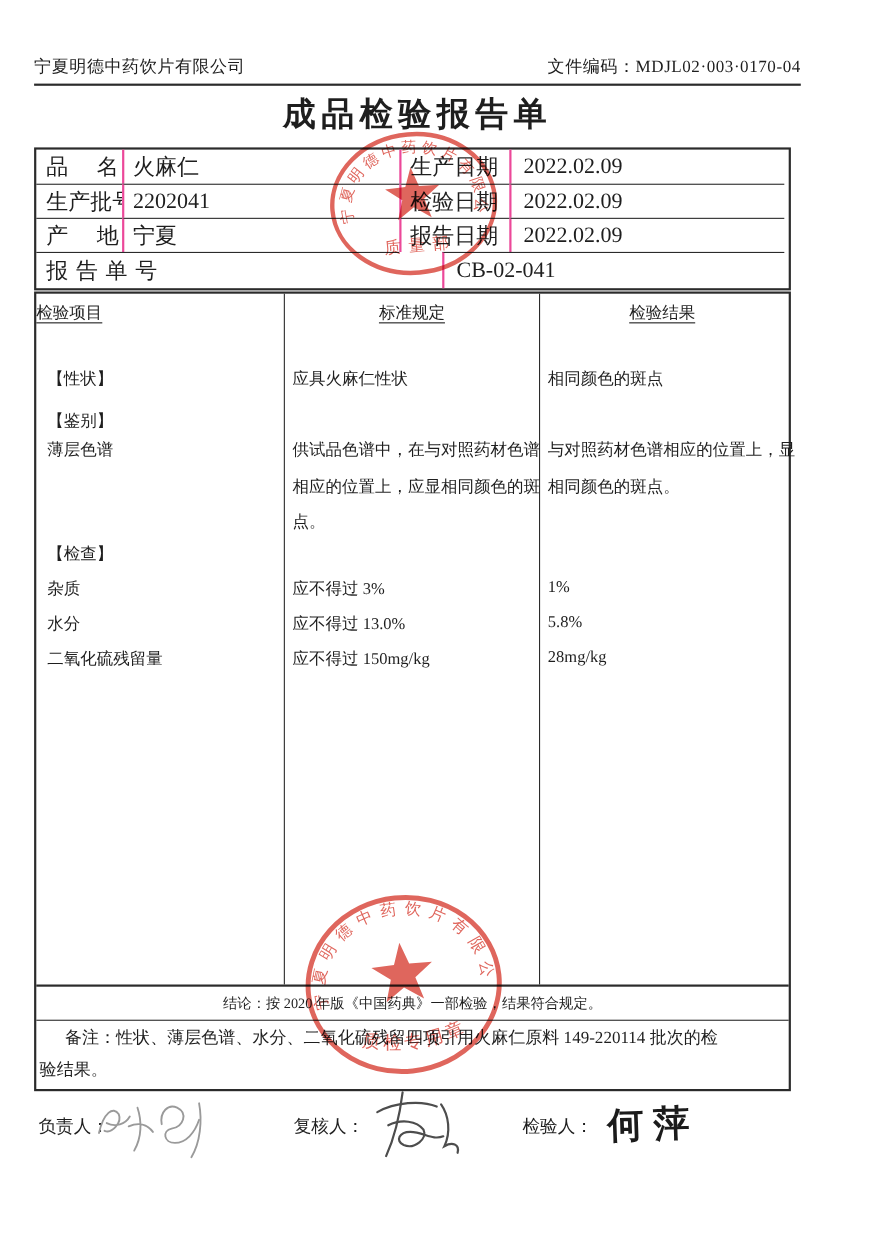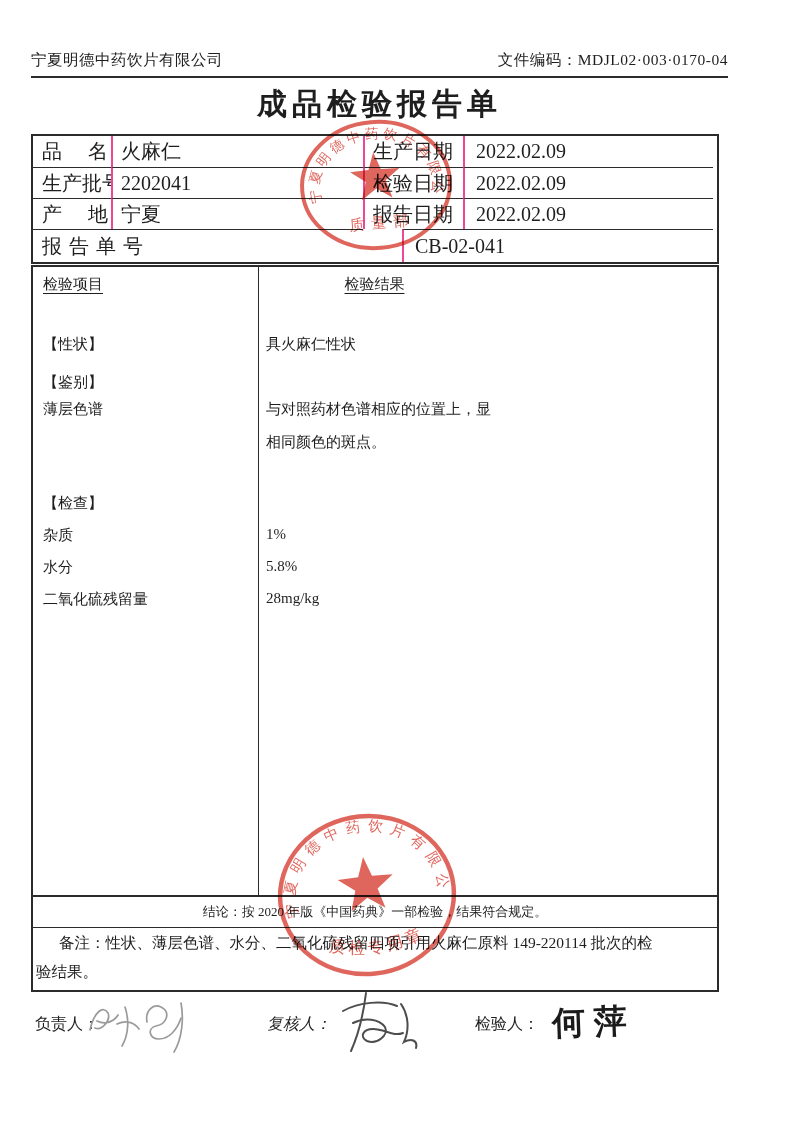--- a/index.html
+++ b/index.html
@@ -39,21 +39,21 @@
   .main-table{
     position:absolute;left:31px;top:265px;width:684px;border:2px solid #2b2b2b;
     font-size:15px;
   }
   .tall-row{display:grid;grid-template-columns:225px 232px 223px;height:628px;}
   .tall-cell{position:relative;border-left:1px solid #2b2b2b;}
   .tall-cell.first{border-left:none;}
   .tl{position:absolute;left:7px;white-space:nowrap;}
   .tl.ind{left:10px;}
   .tl-head{left:0;width:100%;text-align:center;}
-  .tl-head.left{text-align:left;padding-left:10px;box-sizing:border-box;}
+  .tl-head.left{text-align:left;box-sizing:border-box;}
   .uline{text-decoration:underline;text-underline-offset:4px;}
   .y-head{top:8px;}  .y-xz{top:68px;}  .y-jb{top:106px;}
   .y-t1{top:133px;}  .y-t2{top:166px;} .y-t3{top:198px;}
   .y-jc{top:227px;}  .y-zz{top:259px;} .y-sf{top:291px;} .y-so2{top:323px;}
   .row-conclusion{
     height:30px;border-top:2px solid #2b2b2b;text-align:center;
     line-height:30px;font-size:13px;white-space:nowrap;
   }
   .row-remark{height:62px;border-top:1px solid #2b2b2b;font-size:15.5px;}
   .remark-l1{padding:5px 0 0 26px;white-space:nowrap;}
@@ -136,42 +136,52 @@
         <div class="tl tl-head left y-head"><span class="uline">检验项目</span></div>
         <div class="tl ind y-xz">【性状】</div>
         <div class="tl ind y-jb">【鉴别】</div>
         <div class="tl ind y-t1">薄层色谱</div>
         <div class="tl ind y-jc">【检查】</div>
         <div class="tl ind y-zz">杂质</div>
         <div class="tl ind y-sf">水分</div>
         <div class="tl ind y-so2">二氧化硫残留量</div>
       </div>
 
+      <div class="tall-cell">
+        <div class="tl tl-head y-head"><span class="uline">标准规定</span></div>
+        <div class="tl y-xz">应具火麻仁性状</div>
+        <div class="tl y-t1">供试品色谱中，在与对照药材色谱</div>
+        <div class="tl y-t2">相应的位置上，应显相同颜色的斑</div>
+        <div class="tl y-t3">点。</div>
+        <div class="tl y-zz">应不得过 3%</div>
+        <div class="tl y-sf">应不得过 13.0%</div>
+        <div class="tl y-so2">应不得过 150mg/kg</div>
+      </div>
 
       <div class="tall-cell">
         <div class="tl tl-head y-head"><span class="uline">检验结果</span></div>
-        <div class="tl y-xz">具火麻仁性状</div>
+        <div class="tl y-xz">相同颜色的斑点</div>
         <div class="tl y-t1">与对照药材色谱相应的位置上，显</div>
         <div class="tl y-t2">相同颜色的斑点。</div>
         <div class="tl y-zz">1%</div>
         <div class="tl y-sf">5.8%</div>
         <div class="tl y-so2">28mg/kg</div>
       </div>
     </div>
 
     <div class="row-conclusion">结论：按 2020 年版《中国药典》一部检验，结果符合规定。</div>
 
     <div class="row-remark">
       <div class="remark-l1">备注：性状、薄层色谱、水分、二氧化硫残留四项引用火麻仁原料 149-220114 批次的检</div>
       <div class="remark-l2">验结果。</div>
     </div>
   </div>
 
   <span class="sig-label" style="left:35px;top:1014px;">负责人：</span>
-  <span class="sig-label" style="left:267px;top:1014px;font-style:italic;">复核人：</span>
+  <span class="sig-label" style="left:267px;top:1014px;">复核人：</span>
   <span class="sig-label" style="left:475px;top:1014px;">检验人：</span>
 
   <svg class="sig-svg" style="left:84px;top:994px;" width="112" height="62" viewBox="0 0 112 62">
     <g fill="none" stroke="#9a9a9a" stroke-width="1.7" stroke-linecap="round">
       <path d="M6,36 C10,18 19,11 24,19 C27,26 18,37 11,34 M13,27 C21,31 30,28 34,21"></path>
       <path d="M41,13 C45,25 45,40 38,52 M33,30 C42,26 50,28 55,35"></path>
       <path d="M63,28 C61,17 69,9 77,13 C87,18 83,30 72,32 C63,34 65,45 75,45 C85,45 93,36 97,24"></path>
       <path d="M97,9 C100,25 98,45 90,58"></path>
     </g>
   </svg>

